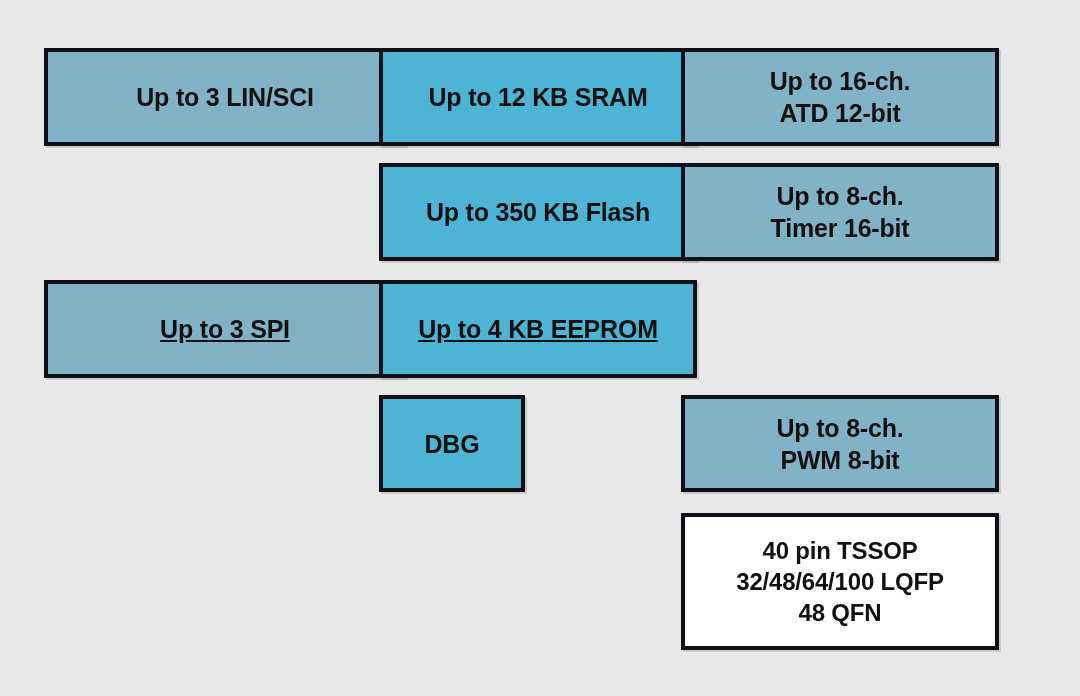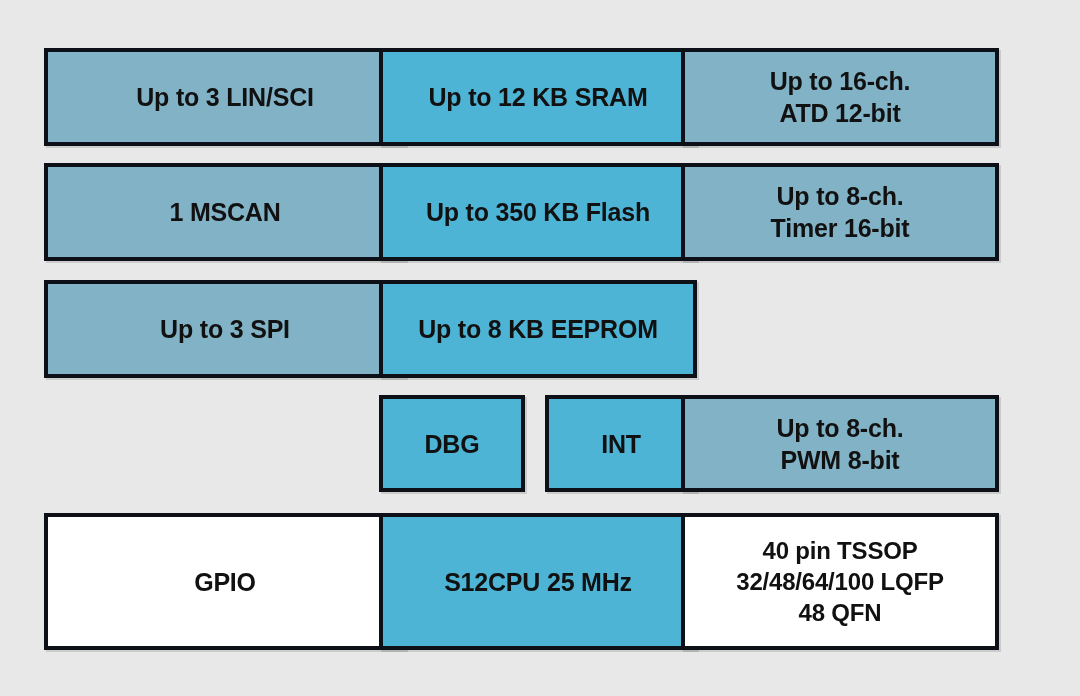--- a/index.html
+++ b/index.html
@@ -52,21 +52,21 @@
   
   .col-left   { left: 44px;  width: 362px; }
   .col-mid    { left: 379px; width: 318px; }
   .col-right  { left: 681px; width: 318px; }
   .col-mid-a  { left: 379px; width: 146px; }
   .col-mid-b  { left: 545px; width: 152px; }
 
   
   .row-1 { top: 48px;  height: 98px; }
   .row-2 { top: 163px; height: 98px; }
-  .row-3 { top: 280px; height: 98px; }
+  .row-3 { top: 280px; height: 98px; text-decoration: underline; }
   .row-4 { top: 395px; height: 97px; }
   .row-5 { top: 513px; height: 137px; }
 
   .two-line  { font-size: 25px; }
   .three-line{ font-size: 24px; line-height: 1.3; }
 </style>
 </head>
 <body>
 
 <div id="diagram">
@@ -77,61 +77,49 @@
 
   <div class="block fill-core col-mid row-1">
     <span class="label">Up to 12 KB SRAM</span>
   </div>
 
   <div class="block fill-peripheral col-right row-1 two-line">
     <span class="label">Up to 16-ch.
 ATD 12-bit</span>
   </div>
 
-  <div class="block fill-peripheral col-left row-2">
-    <span class="label">1 MSCAN</span>
-  </div>
 
   <div class="block fill-core col-mid row-2">
     <span class="label">Up to 350 KB Flash</span>
   </div>
 
   <div class="block fill-peripheral col-right row-2 two-line">
     <span class="label">Up to 8-ch.
 Timer 16-bit</span>
   </div>
 
   <div class="block fill-peripheral col-left row-3">
     <span class="label">Up to 3 SPI</span>
   </div>
 
   <div class="block fill-core col-mid row-3">
-    <span class="label">Up to 8 KB EEPROM</span>
+    <span class="label">Up to 4 KB EEPROM</span>
   </div>
 
   <div class="block fill-core col-mid-a row-4">
     <span class="label">DBG</span>
   </div>
 
-  <div class="block fill-core col-mid-b row-4">
-    <span class="label">INT</span>
-  </div>
 
   <div class="block fill-peripheral col-right row-4 two-line">
     <span class="label">Up to 8-ch.
 PWM 8-bit</span>
   </div>
 
-  <div class="block fill-plain col-left row-5">
-    <span class="label">GPIO</span>
-  </div>
 
-  <div class="block fill-core col-mid row-5">
-    <span class="label">S12CPU 25 MHz</span>
-  </div>
 
   <div class="block fill-plain col-right row-5 three-line">
     <span class="label">40 pin TSSOP
 32/48/64/100 LQFP
 48 QFN</span>
   </div>
 
 </div>
 
 </body></html>

